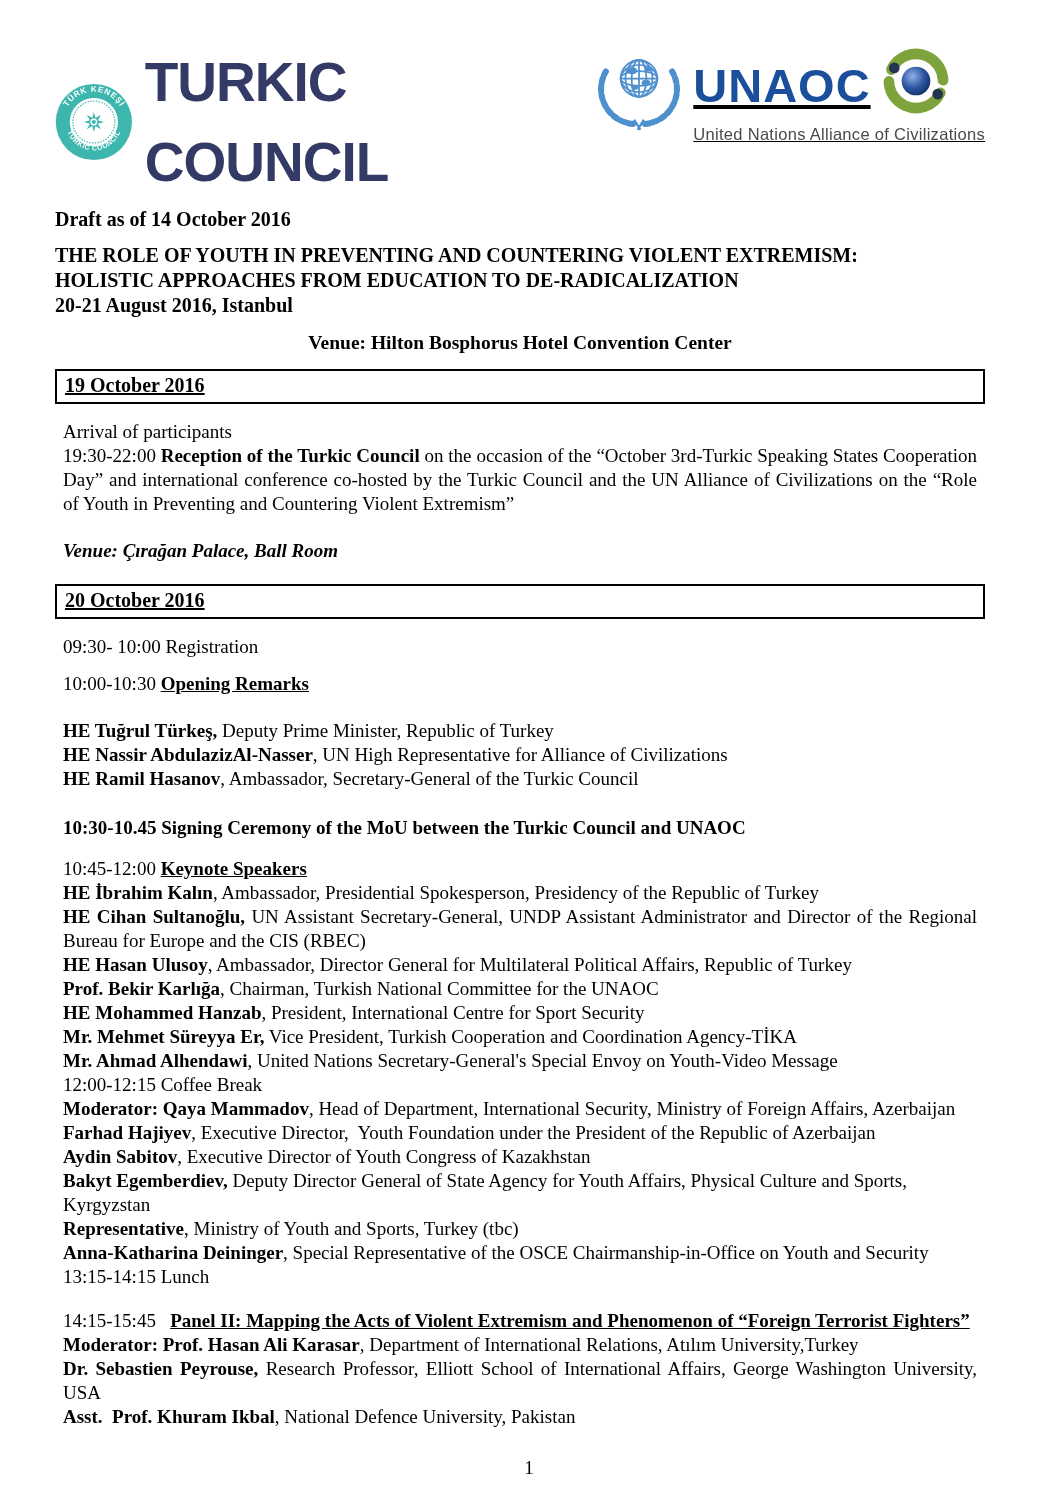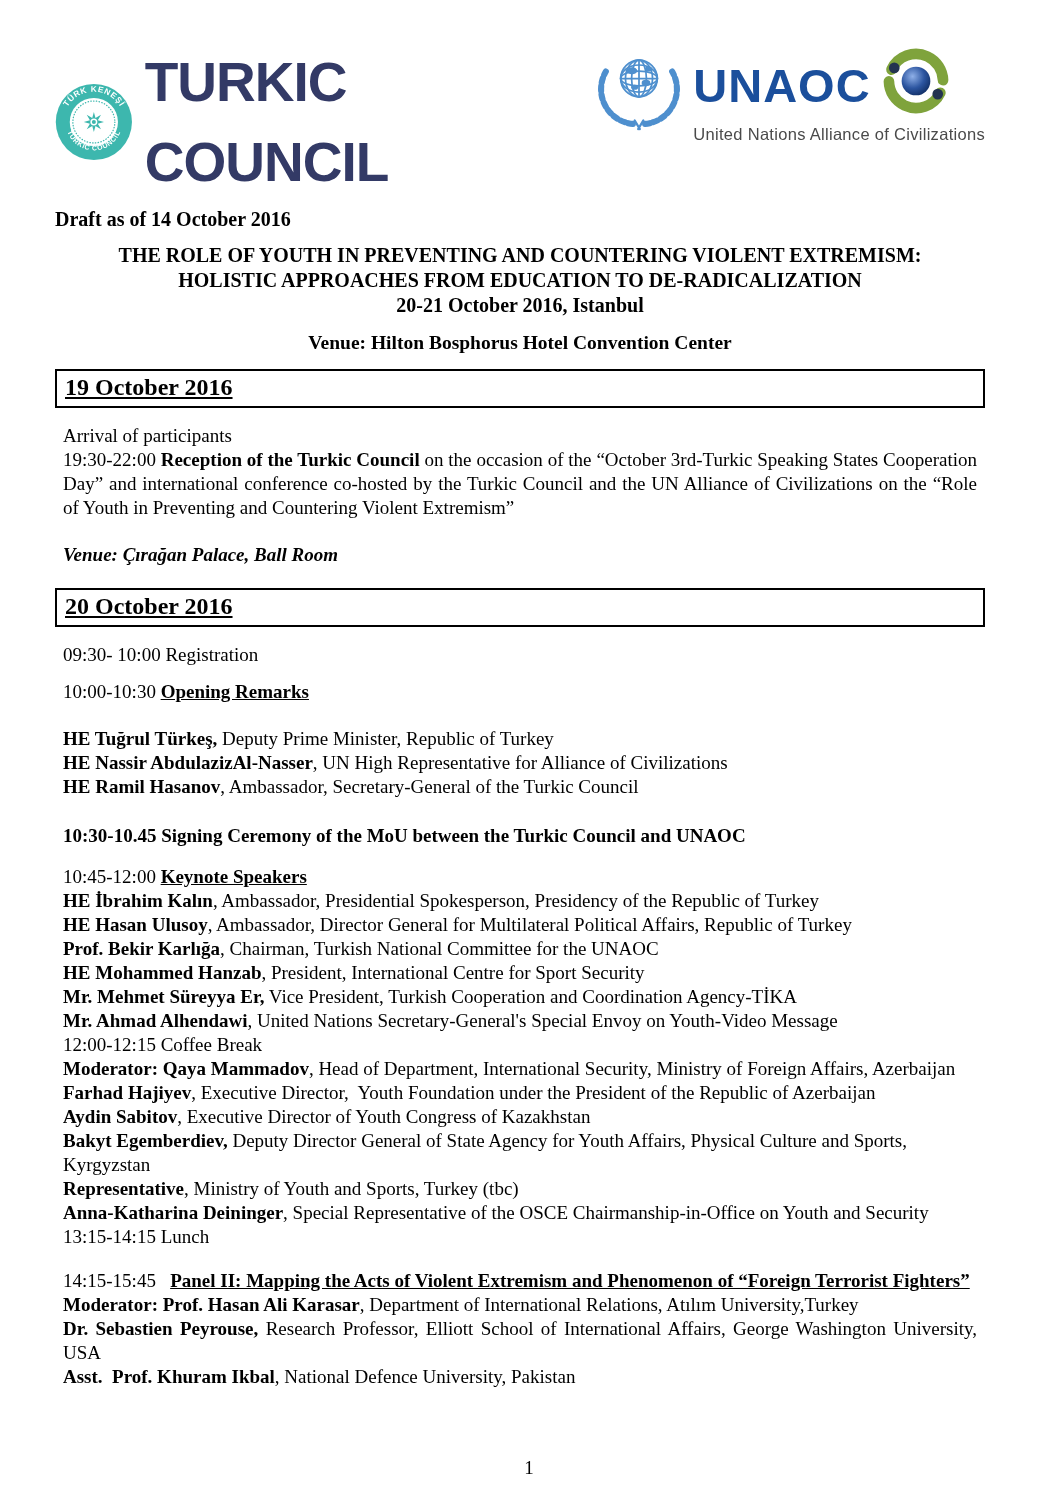--- a/index.html
+++ b/index.html
@@ -12,42 +12,42 @@
   p { margin:0; }
 
   
   .hdr { display:flex; justify-content:space-between; align-items:flex-start; }
   .logo-left { display:flex; align-items:center; }
   .tc-wordmark {
     font-family:"Liberation Sans", sans-serif; font-weight:bold;
     font-size:55px; letter-spacing:-1px; color:#333a66; margin-left:12px; line-height:80px;
   }
   .unaoc-block { display:flex; align-items:flex-start; }
-  .unaoc-col { display:flex; flex-direction:column; margin-left:6px; }
+  .unaoc-col { display:flex; flex-direction:column; margin-left:6px;text-decoration:underline; }
   .unaoc-row { display:flex; align-items:center; }
   .unaoc-word {
     font-family:"Liberation Sans", sans-serif; font-weight:bold;
     font-size:47px; line-height:48px; color:#1b4f9c; letter-spacing:1px; margin-top:8px;
   }
   .unaoc-tag {
     font-family:"Liberation Sans", sans-serif; font-size:16.5px; color:#4a4a4a;
     white-space:nowrap; margin-top:3px; letter-spacing:0.3px;
   }
   .swirl { margin-left:4px; margin-top:-2px; }
 
   .draft { text-align:left; font-weight:bold; font-size:20px; margin-top:6px; padding-right:28px; }
 
   
-  .title { text-align:center; font-weight:bold; font-size:20px; line-height:25px; margin-top:12px; }
+  .title { font-weight:bold; font-size:20px; line-height:25px; margin-top:12px; }
   .title-venue { text-align:center; font-weight:bold; font-size:19.5px; margin-top:14px; }
 
   
   .daybox {
     border:2px solid #000; margin-top:15px; padding:3px 8px 5px;
-    font-size:24px; font-weight:bold;
+    font-size:20px; font-weight:bold;
   }
   .daybox span { text-decoration:underline; }
 
   
   .line { font-size:19px; line-height:24px; margin:0 8px; }
   .just { text-align:justify; }
   .b { font-weight:bold; }
   .bu { font-weight:bold; text-decoration:underline; }
   .vline { font-size:19px; font-weight:bold; font-style:italic; margin:24px 8px 0; }
 
@@ -133,21 +133,21 @@
         <div class="unaoc-tag">United Nations Alliance of Civilizations</div>
       </div>
     </div>
   </div>
 
   <p class="draft">Draft as of 14 October 2016</p>
 
   <div class="title">
     <p>THE ROLE OF YOUTH IN PREVENTING AND COUNTERING VIOLENT EXTREMISM:</p>
     <p>HOLISTIC APPROACHES FROM EDUCATION TO DE-RADICALIZATION</p>
-    <p>20-21 October 2016, Istanbul</p>
+    <p>20-21 August 2016, Istanbul</p>
   </div>
   <p class="title-venue">Venue: Hilton Bosphorus Hotel Convention Center</p>
 
   <div class="daybox"><span>19 October 2016</span></div>
 
   <p class="line mt-blank">Arrival of participants</p>
   <p class="line just"><span>19:30-22:00 </span><span class="b">Reception of the Turkic Council</span><span> on the occasion of the “October 3rd-Turkic Speaking States Cooperation Day” and international conference co-hosted by the Turkic Council and the UN Alliance of Civilizations on the “Role of Youth in Preventing and Countering Violent Extremism”</span></p>
 
   <p class="vline">Venue: Çırağan Palace, Ball Room</p>
 
@@ -162,20 +162,21 @@
     <p class="line"><span class="b">HE Nassir AbdulazizAl-Nasser</span><span>, UN High Representative for Alliance of Civilizations</span></p>
     <p class="line"><span class="b">HE Ramil Hasanov</span><span>, Ambassador, Secretary-General of the Turkic Council</span></p>
   </div>
 
   <p class="line b mt-sign">10:30-10.45 Signing Ceremony of the MoU between the Turkic Council and UNAOC</p>
 
   <p class="line mt-key"><span>10:45-12:00 </span><span class="bu">Keynote Speakers</span></p>
 
   <div>
     <p class="line"><span class="b">HE İbrahim Kalın</span><span>, Ambassador, Presidential Spokesperson, Presidency of the Republic of Turkey</span></p>
+    <p class="line just"><span class="b">HE Cihan Sultanoğlu,</span><span> UN Assistant Secretary-General, UNDP Assistant Administrator and Director of the Regional Bureau for Europe and the CIS (RBEC)</span></p>
     <p class="line"><span class="b">HE Hasan Ulusoy</span><span>, Ambassador, Director General for Multilateral Political Affairs, Republic of Turkey</span></p>
     <p class="line"><span class="b">Prof. Bekir Karlığa</span><span>, Chairman, Turkish National Committee for the UNAOC</span></p>
     <p class="line"><span class="b">HE Mohammed Hanzab</span><span>, President, International Centre for Sport Security</span></p>
     <p class="line"><span class="b">Mr. Mehmet Süreyya Er,</span><span> Vice President, Turkish Cooperation and Coordination Agency-TİKA</span></p>
     <p class="line"><span class="b">Mr. Ahmad Alhendawi</span><span>, United Nations Secretary-General's Special Envoy on Youth-Video Message</span></p>
     <p class="line">12:00-12:15 Coffee Break</p>
   </div>
 
   <div>
     <p class="line"><span class="b">Moderator: Qaya Mammadov</span><span>, Head of Department, International Security, Ministry of Foreign Affairs, Azerbaijan</span></p>

